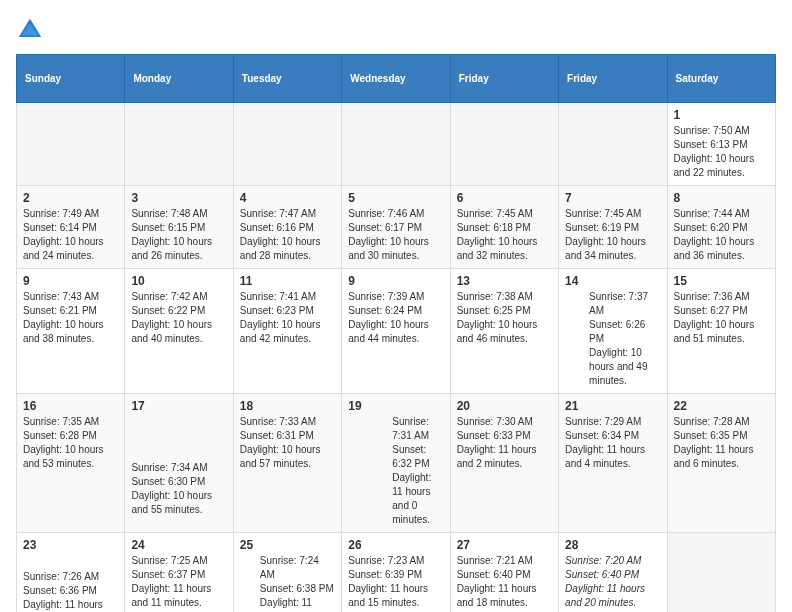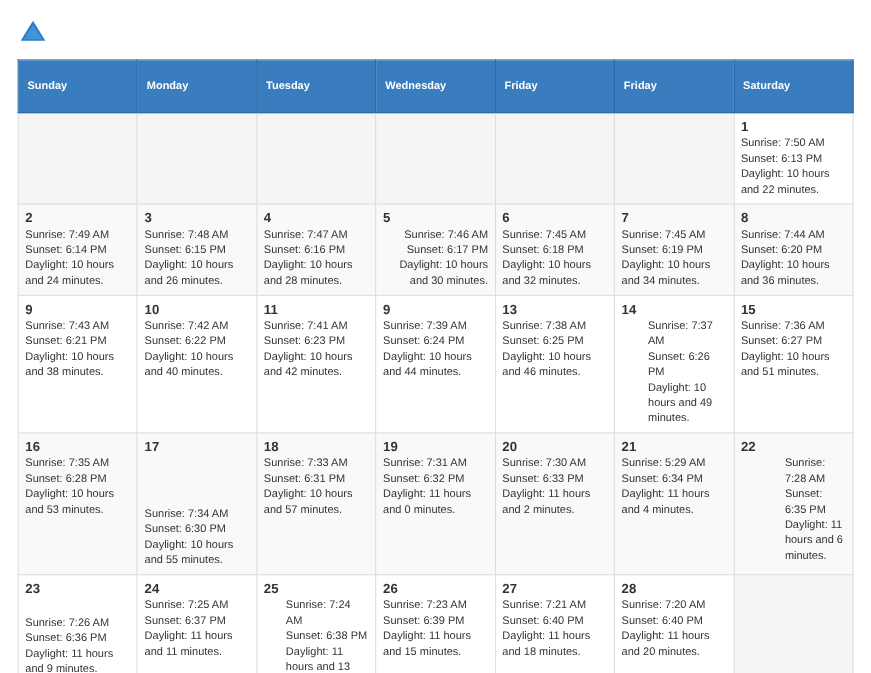--- a/index.html
+++ b/index.html
@@ -148,21 +148,21 @@
 Daylight: 10 hours and 26 minutes.</div>
         </td>
         <td>
           <span class="day-num">4</span>
           <div class="day-info" style="white-space: pre-line;">Sunrise: 7:47 AM
 Sunset: 6:16 PM
 Daylight: 10 hours and 28 minutes.</div>
         </td>
         <td>
           <span class="day-num">5</span>
-          <div class="day-info" style="white-space: pre-line; text-align: right;">Sunrise: 7:46 AM
+          <div class="day-info" style="white-space: pre-line;">Sunrise: 7:46 AM
 Sunset: 6:17 PM
 Daylight: 10 hours and 30 minutes.</div>
         </td>
         <td>
           <span class="day-num">6</span>
           <div class="day-info" style="white-space: pre-line;">Sunrise: 7:45 AM
 Sunset: 6:18 PM
 Daylight: 10 hours and 32 minutes.</div>
         </td>
         <td>
@@ -236,39 +236,39 @@
 Daylight: 10 hours and 55 minutes.</div>
         </td>
         <td>
           <span class="day-num">18</span>
           <div class="day-info" style="white-space: pre-line;">Sunrise: 7:33 AM
 Sunset: 6:31 PM
 Daylight: 10 hours and 57 minutes.</div>
         </td>
         <td>
           <span class="day-num">19</span>
-          <div class="day-info" style="white-space: pre-line;">Sunrise: 7:31 AM
+          <div class="day-info" style="white-space: pre-line; margin-left: 44px;">Sunrise: 7:31 AM
 Sunset: 6:32 PM
 Daylight: 11 hours and 0 minutes.</div>
         </td>
         <td>
           <span class="day-num">20</span>
           <div class="day-info" style="white-space: pre-line;">Sunrise: 7:30 AM
 Sunset: 6:33 PM
 Daylight: 11 hours and 2 minutes.</div>
         </td>
         <td>
           <span class="day-num">21</span>
-          <div class="day-info" style="white-space: pre-line;">Sunrise: 5:29 AM
+          <div class="day-info" style="white-space: pre-line;">Sunrise: 7:29 AM
 Sunset: 6:34 PM
 Daylight: 11 hours and 4 minutes.</div>
         </td>
         <td>
           <span class="day-num">22</span>
-          <div class="day-info" style="white-space: pre-line; margin-left: 40px;">Sunrise: 7:28 AM
+          <div class="day-info" style="white-space: pre-line;">Sunrise: 7:28 AM
 Sunset: 6:35 PM
 Daylight: 11 hours and 6 minutes.</div>
         </td>
       </tr>
       <tr>
         <td>
           <span class="day-num">23</span>
           <div class="day-info" style="white-space: pre-line; margin-top: 18px;">Sunrise: 7:26 AM
 Sunset: 6:36 PM
 Daylight: 11 hours and 9 minutes.</div>
@@ -292,20 +292,20 @@
 Daylight: 11 hours and 15 minutes.</div>
         </td>
         <td>
           <span class="day-num">27</span>
           <div class="day-info" style="white-space: pre-line;">Sunrise: 7:21 AM
 Sunset: 6:40 PM
 Daylight: 11 hours and 18 minutes.</div>
         </td>
         <td>
           <span class="day-num">28</span>
-          <div class="day-info" style="white-space: pre-line;">Sunrise: 7:20 AM
+          <div class="day-info" style="white-space: pre-line; font-style: italic;">Sunrise: 7:20 AM
 Sunset: 6:40 PM
 Daylight: 11 hours and 20 minutes.</div>
         </td>
         <td class="empty-cell"></td>
       </tr>
     </tbody>
 </table>
 
 </body></html>

